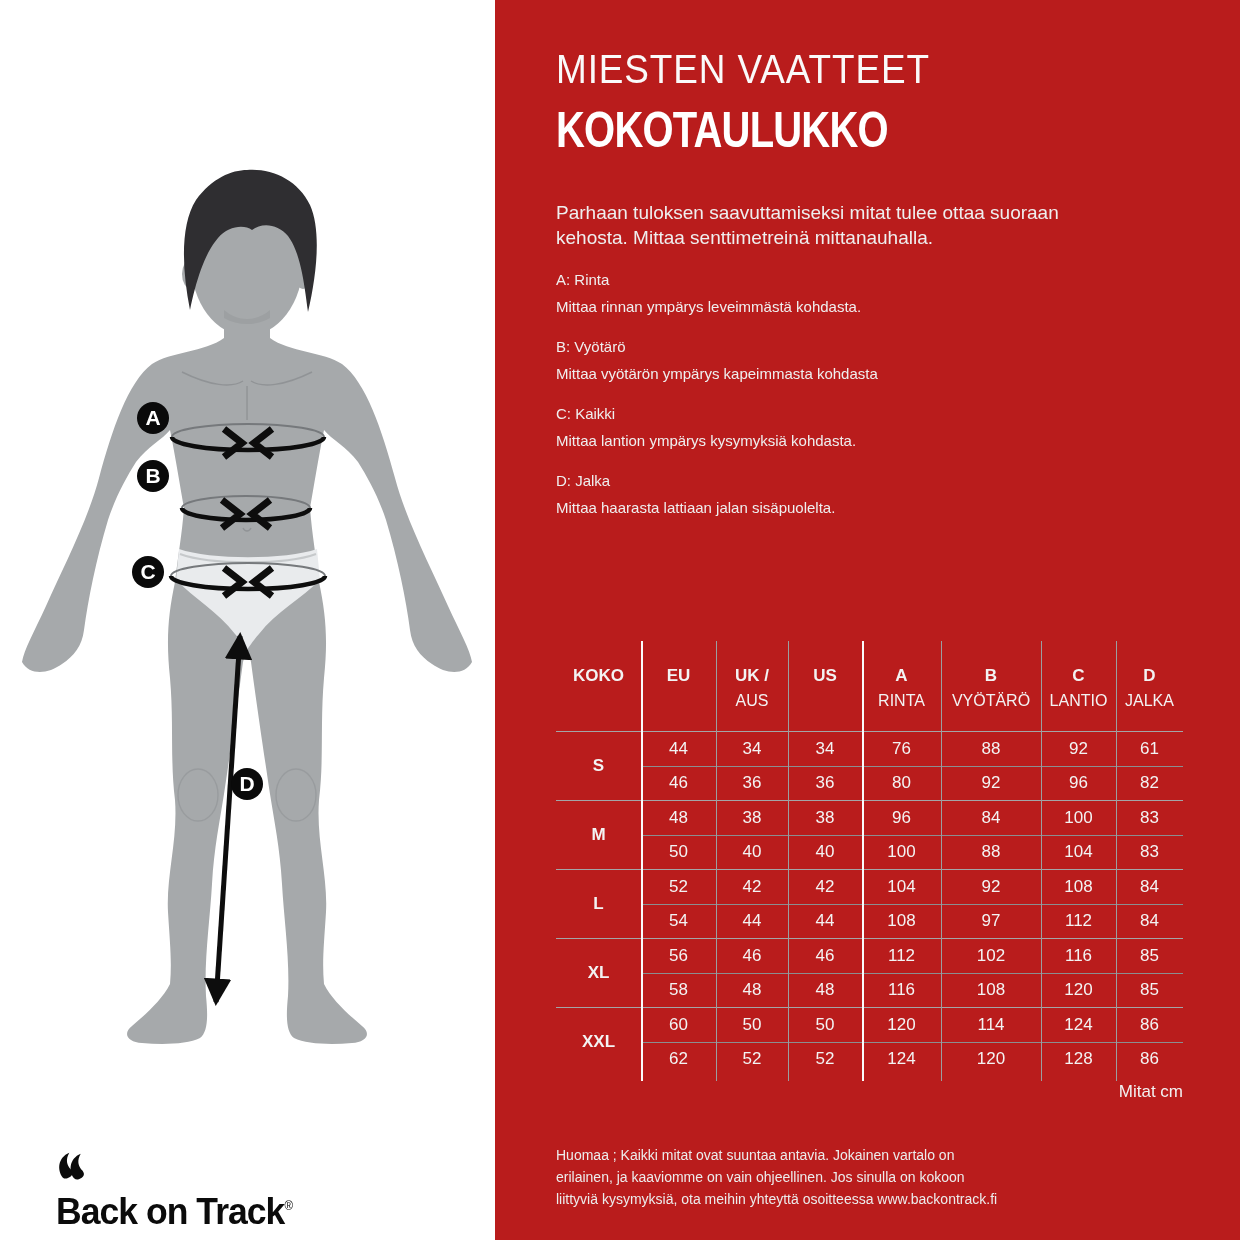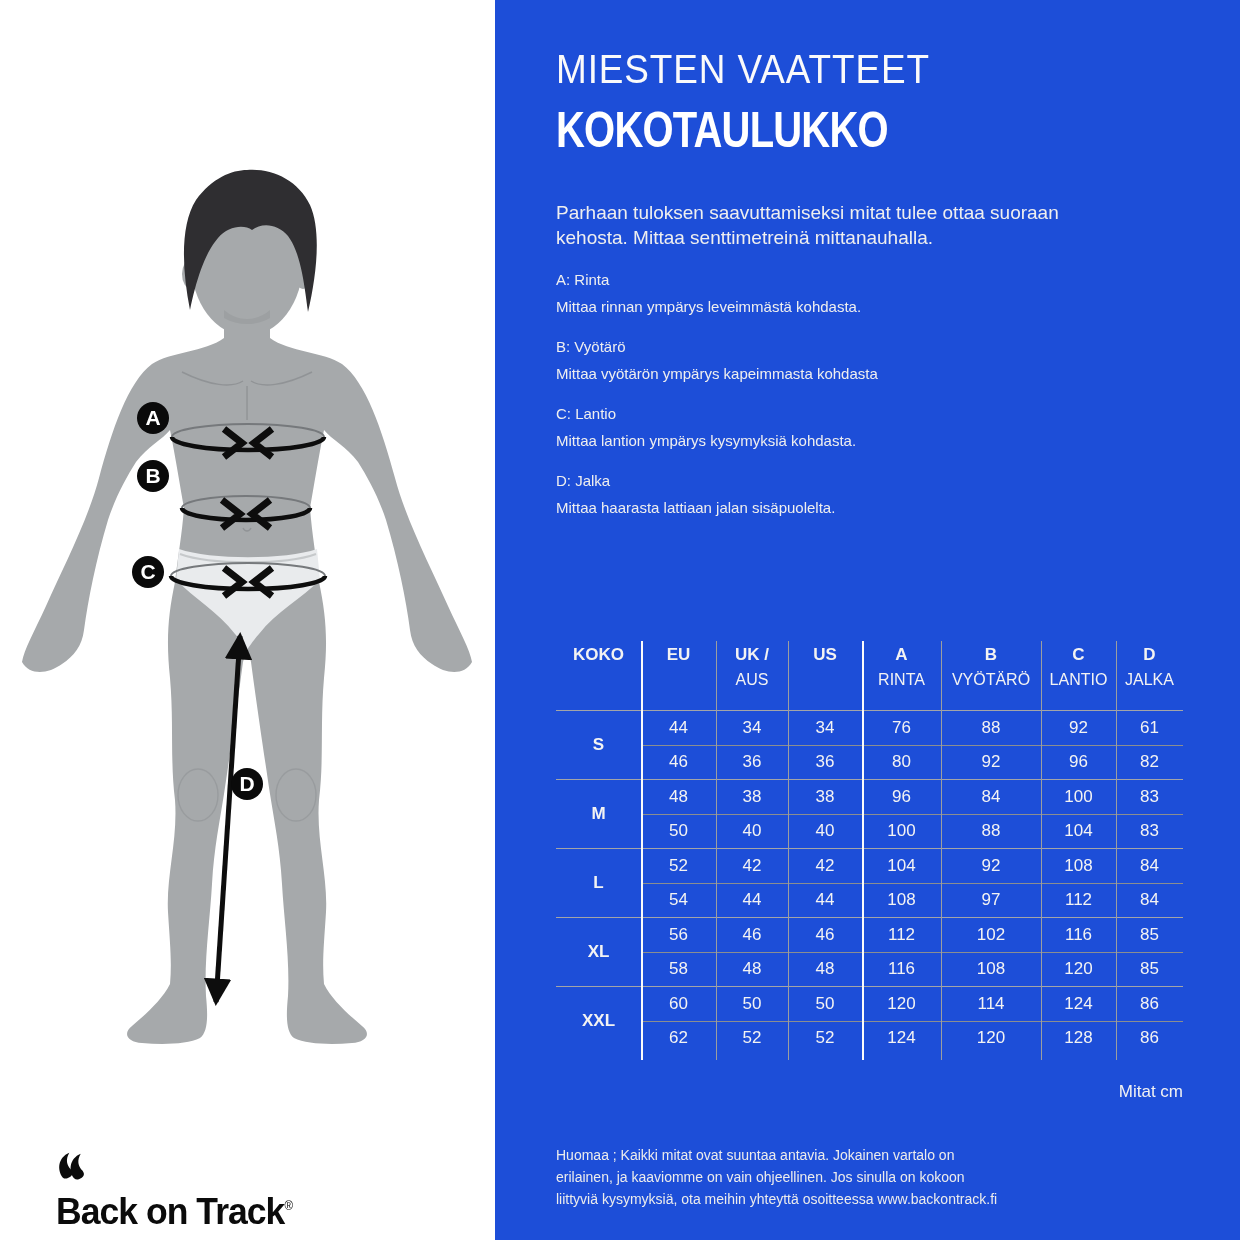--- a/index.html
+++ b/index.html
@@ -9,35 +9,35 @@
   
   .left-panel{position:absolute;left:0;top:0;width:495px;height:1240px;background:#ffffff;}
   .figure-svg{position:absolute;left:0;top:0;}
   .logo{position:absolute;left:56px;top:1142px;display:flex;align-items:flex-start;flex-direction:column;}
   .logo-mark{margin-top:6px;margin-right:8px;}
   .logo-text{font-size:37px;font-weight:700;color:#0b0b0b;letter-spacing:-1px;
              transform:scaleX(0.96);transform-origin:left top;line-height:44px;}
   .logo-reg{font-size:12px;font-weight:400;vertical-align:14px;letter-spacing:0;}
 
   
-  .right-panel{position:absolute;left:495px;top:0;width:745px;height:1240px;background:#1d4ed8;color:#f3f3f3;}
+  .right-panel{position:absolute;left:495px;top:0;width:745px;height:1240px;background:#b91c1c;color:#f3f3f3;}
   .rp{position:absolute;left:61px;}
   .title{top:48px;font-size:41px;font-weight:300;letter-spacing:1px;line-height:1.05;
          transform:scaleX(0.9);transform-origin:left top;white-space:nowrap;color:#fafafa;}
   .subtitle{top:104px;font-size:50px;font-weight:700;letter-spacing:-1px;line-height:1.05;
             transform:scaleX(0.8);transform-origin:left top;white-space:nowrap;color:#ffffff;}
   .intro{top:200px;font-size:19px;line-height:25px;color:#efefef;}
   .measure-list{top:266px;}
   .m-item{margin-bottom:13px;font-size:15px;line-height:27px;color:#efefef;}
   .m-label{display:block;}
   .m-desc{display:block;}
 
   
   .size-table{top:638px;width:627px;position:absolute;}
-  .thead{display:grid;grid-template-columns:85px 75px 72px 74px 79px 100px 75px 67px;height:72px;}
+  .thead{display:grid;grid-template-columns:85px 75px 72px 74px 79px 100px 75px 67px;height:72px;margin-top:21px;}
   .th{display:flex;flex-direction:column;align-items:center;padding-top:5px;}
   .th-l1{font-weight:700;font-size:17px;line-height:24px;white-space:nowrap;}
   .th-l2{font-weight:400;font-size:16px;line-height:25px;white-space:nowrap;}
   .tgroup{display:grid;grid-template-columns:85px 75px 72px 74px 79px 100px 75px 67px;
           grid-template-rows:34px 34px;position:relative;border-top:1px solid #a3a5a7;}
   .size-label{grid-column:1;grid-row:1 / span 2;display:flex;align-items:center;justify-content:center;
               font-weight:700;font-size:17px;}
   .subrow-line{position:absolute;top:34px;left:85px;right:0;height:1px;background:#8b8e90;}
   .td{display:flex;align-items:center;justify-content:center;font-size:17px;}
   .td.r0{grid-row:1;} .td.r1{grid-row:2;}
@@ -210,21 +210,21 @@
     <div class="rp measure-list">
       <div class="m-item">
         <span class="m-label">A: Rinta</span>
         <span class="m-desc">Mittaa rinnan ympärys leveimmästä kohdasta.</span>
       </div>
       <div class="m-item">
         <span class="m-label">B: Vyötärö</span>
         <span class="m-desc">Mittaa vyötärön ympärys kapeimmasta kohdasta</span>
       </div>
       <div class="m-item">
-        <span class="m-label">C: Lantio</span>
+        <span class="m-label">C: Kaikki</span>
         <span class="m-desc">Mittaa lantion ympärys kysymyksiä kohdasta.</span>
       </div>
       <div class="m-item">
         <span class="m-label">D: Jalka</span>
         <span class="m-desc">Mittaa haarasta lattiaan jalan sisäpuolelta.</span>
       </div>
     </div>
 
     <div class="rp size-table">
       <div class="thead">

